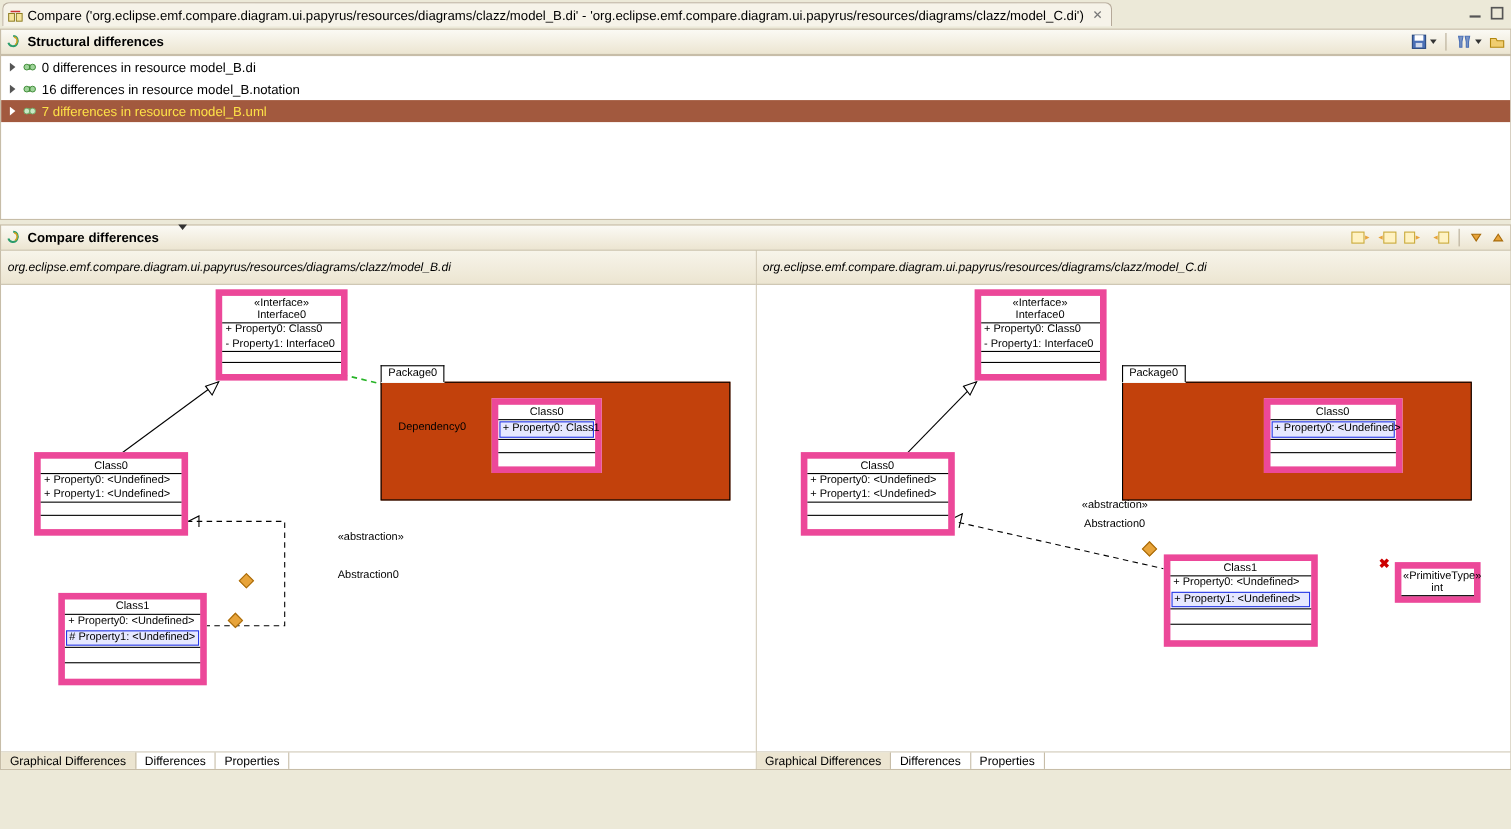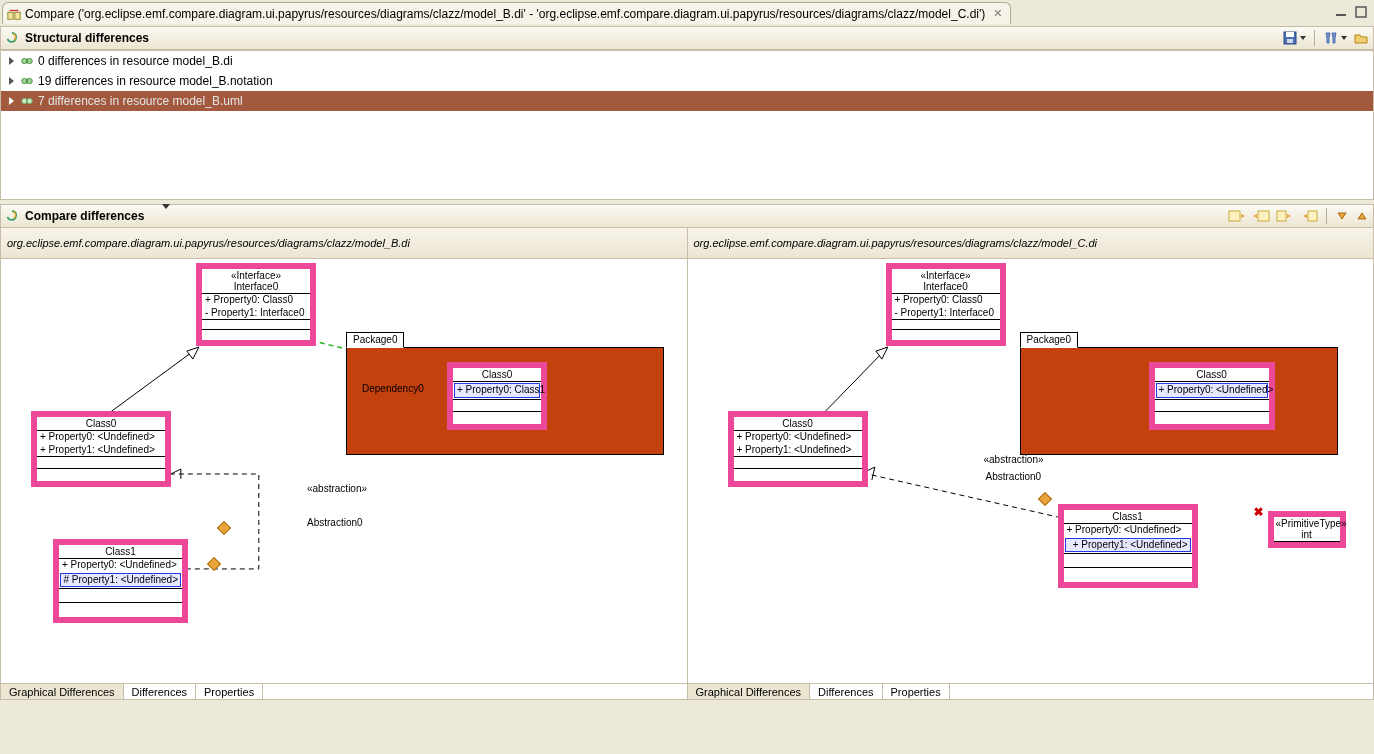--- a/index.html
+++ b/index.html
@@ -63,21 +63,21 @@
   }
   .tree-row {
     display: flex;
     align-items: center;
     gap: 4px;
     padding: 1px 6px;
     height: 20px;
   }
   .tree-row.selected {
     background: #a2593e;
-    color: #e5e5e5;
+    color: #fde047;
   }
   .exp-tri {
     width: 9px; height:11px;
     display: inline-flex; align-items:center; justify-content:center;
   }
   .exp-tri::before {
     content:"";
     border-top: 4px solid transparent;
     border-bottom: 4px solid transparent;
     border-left: 5px solid #555;
@@ -146,21 +146,21 @@
     border-bottom: 1px solid #000;
     padding: 1px 2px;
     line-height: 1.1;
   }
   .uml .compart {
     border-bottom: 1px solid #000;
     min-height: 10px;
   }
   .uml .compart.last { border-bottom:none; }
   .uml .row { padding: 0 3px; white-space: nowrap; line-height: 1.25;}
-  .uml .row.hl { border:1px solid #2638e6; background:#e6e8ff; margin:1px; padding:0 2px;text-align:right;}
+  .uml .row.hl { border:1px solid #2638e6; background:#e6e8ff; margin:1px; padding:0 2px;}
 
   .pkg {
     position: absolute;
     border: 1px solid #000;
     background: #c2410c;
   }
   .pkg-tab {
     position: absolute;
     top: -16px; left: -1px;
     border: 1px solid #000;
@@ -251,21 +251,21 @@
       </svg>
     <span>0 differences in resource model_B.di</span>
   </div>
   <div class="tree-row">
     <span class="exp-tri"></span>
     <svg class="res-icon" viewBox="0 0 16 16">
         <circle cx="5" cy="8" r="3" fill="#9fd49a" stroke="#3d8a36"></circle>
         <circle cx="11" cy="8" r="3" fill="#9fd49a" stroke="#3d8a36"></circle>
         <path d="M8 5 v6" stroke="#3d8a36"></path>
       </svg>
-    <span>19 differences in resource model_B.notation</span>
+    <span>16 differences in resource model_B.notation</span>
   </div>
   <div class="tree-row selected">
     <span class="exp-tri"></span>
     <svg class="res-icon" viewBox="0 0 16 16">
         <circle cx="5" cy="8" r="3" fill="#c9e8c5" stroke="#6fae68"></circle>
         <circle cx="11" cy="8" r="3" fill="#c9e8c5" stroke="#6fae68"></circle>
         <path d="M8 5 v6" stroke="#6fae68"></path>
       </svg>
     <span>7 differences in resource model_B.uml</span>
   </div>

